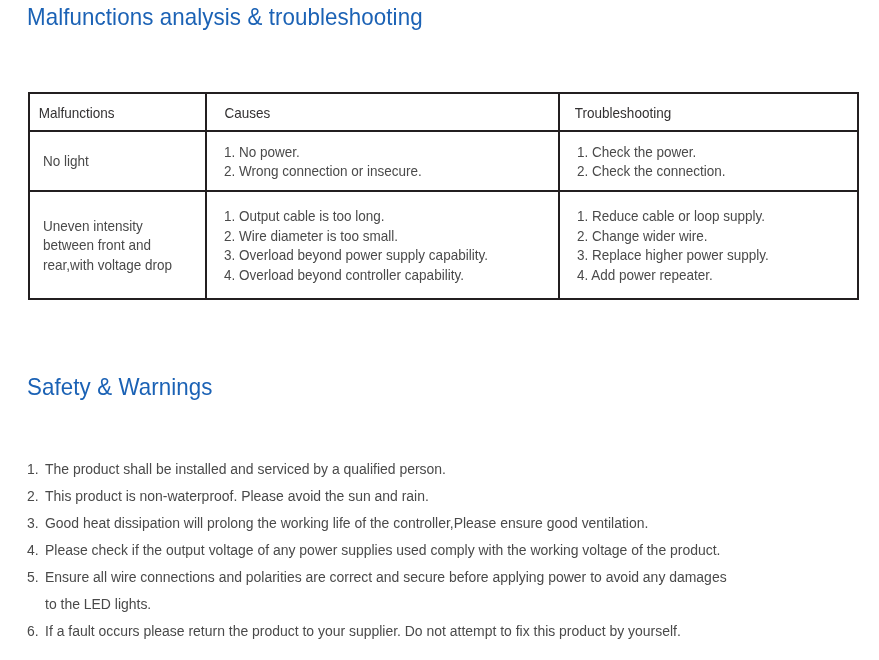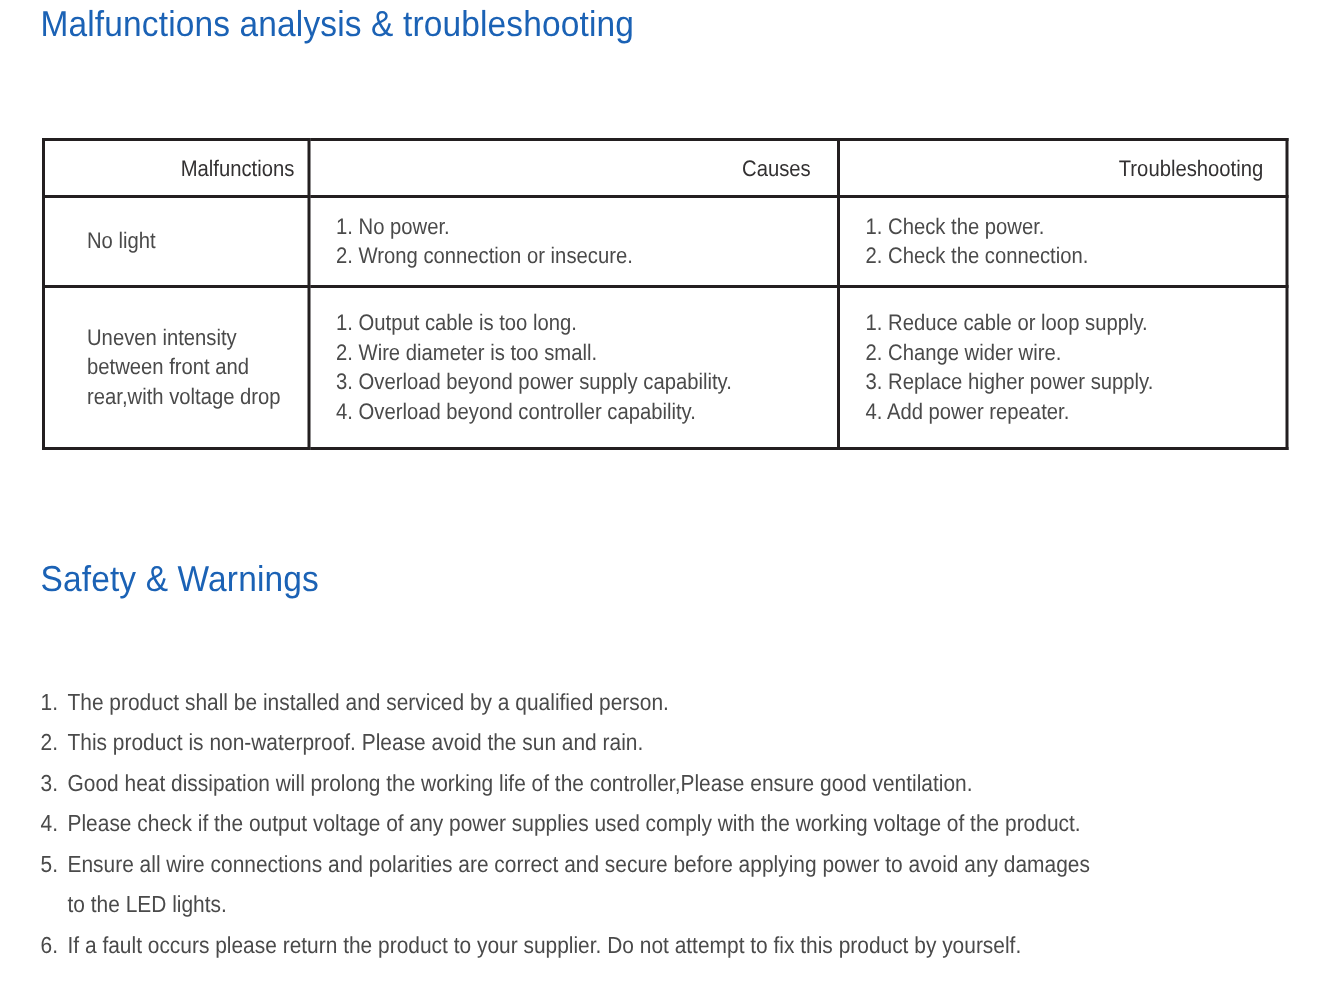--- a/index.html
+++ b/index.html
@@ -52,37 +52,37 @@
     padding: 0;
   }
   col.c-malf  { width: 177px; }
   col.c-cause { width: 353px; }
   col.c-trb   { width: 299px; }
 
   thead th {
     height: 36px;
     font-weight: 400;
     font-size: 15px;
-    text-align: right;
+    text-align: left;
     color: #333132;
   }
   .th-inner {
     display: block;
     transform: scaleX(0.9);
     white-space: nowrap;
   }
 
   .cell {
     display: block;
     padding: 0 8px 0 17px;
     font-size: 15px;
     line-height: 19.5px;
     color: #4a4a4a;
   }
-  .cell-center { padding-left: 28px; }
+  .cell-center { padding-left: 13px; }
   .cell .ln {
     display: block;
     white-space: nowrap;
     transform: scaleX(0.9);
     transform-origin: left center;
   }
 
   tr.row-nolight   td { height: 47px; }
   tr.row-wrongcol  td { height: 33px; }
   tr.row-uneven    td { height: 86px; }

